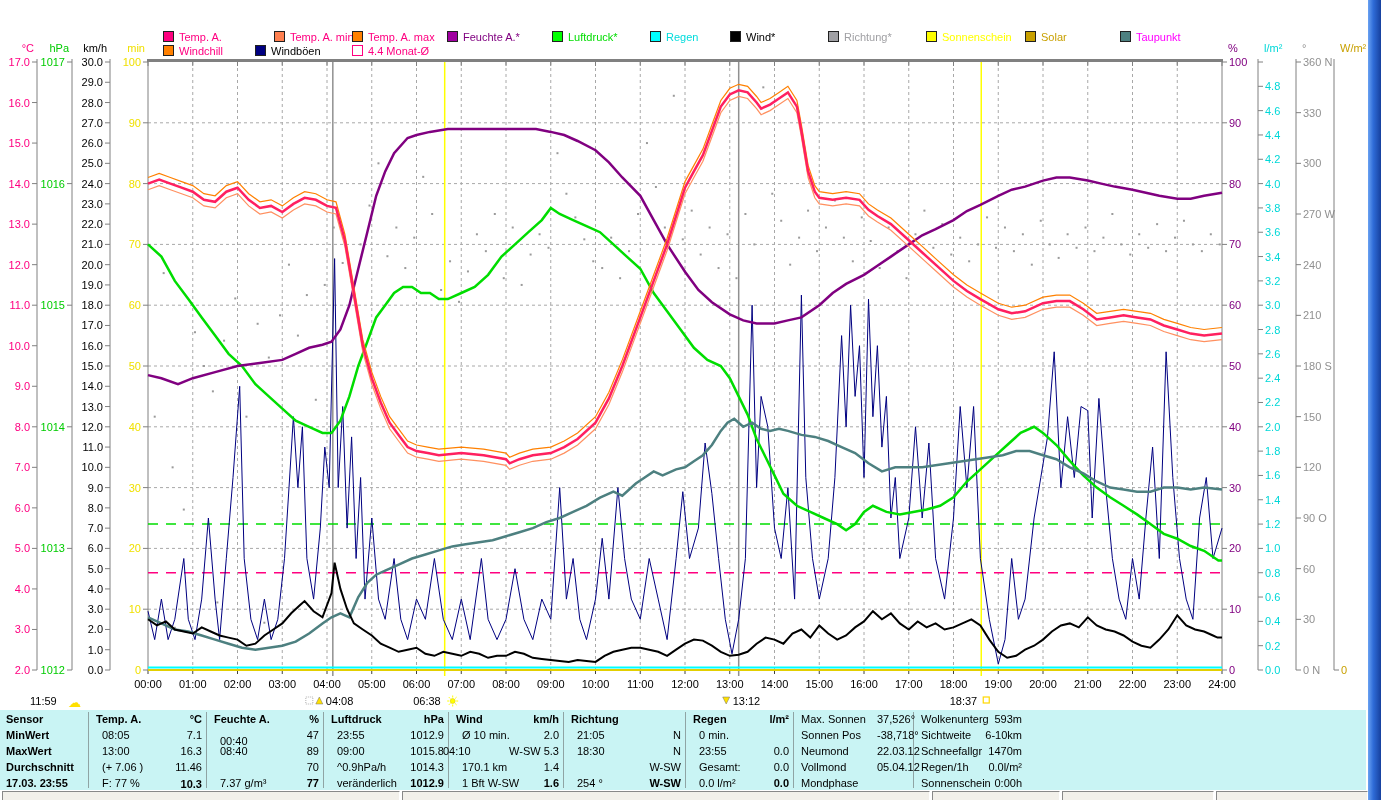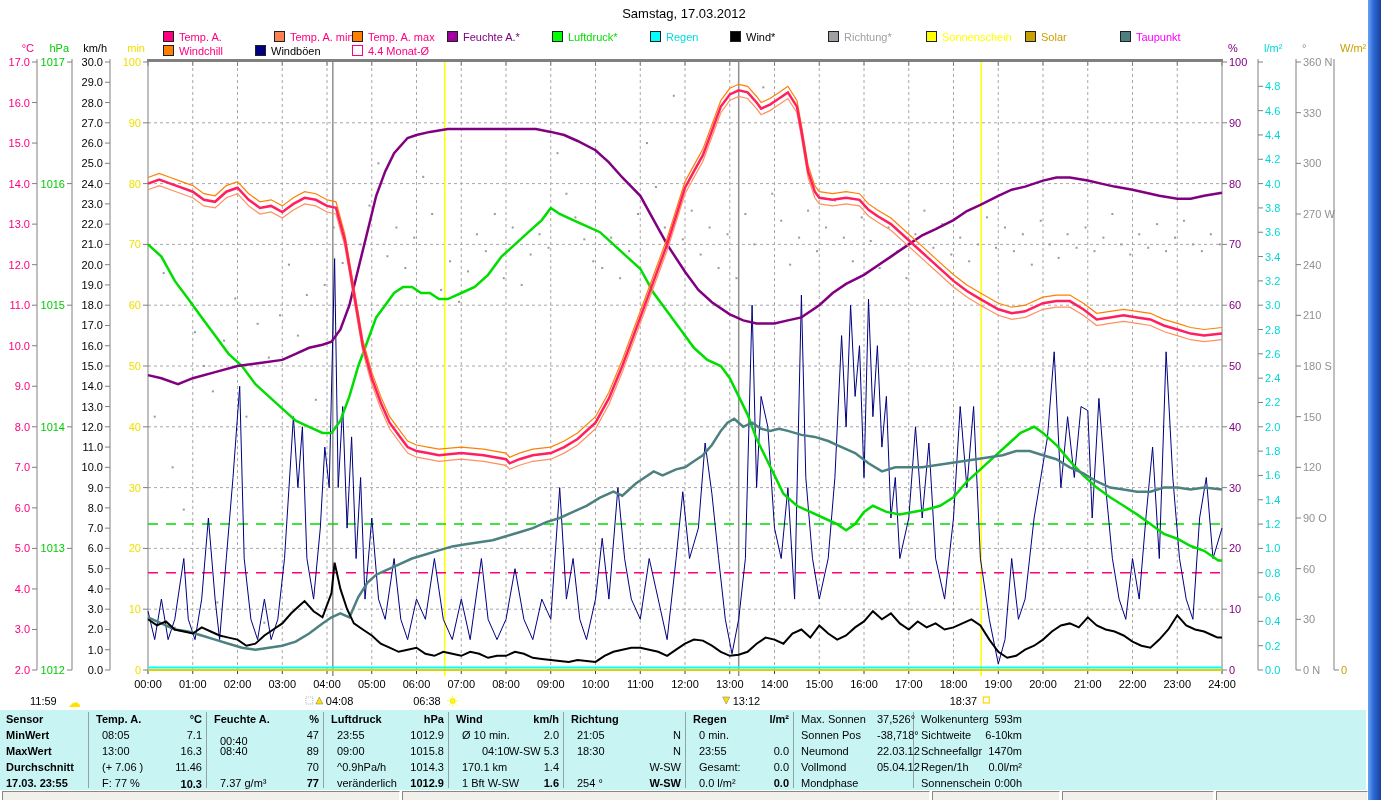--- a/index.html
+++ b/index.html
@@ -17,21 +17,20 @@
   .seg{position:absolute;top:1px;height:14px;background:#f2f0ea;
        border:1px solid #888;border-bottom-color:#fff;border-right-color:#fff;}
   .win-border{position:absolute;right:0;top:0;width:13px;height:800px;
        background:linear-gradient(to right,#6aa2f2 0%,#2f6cd8 40%,#16409e 100%);}
   svg text{font-family:"Liberation Sans",sans-serif;}
 </style>
 </head>
 <body>
 
 <div class="app">
-  <div class="title">Samstag, 17.03.2012</div>
   <div id="legend">
       <div class="legend-item" style="left: 163px; top: 31px;"><span class="swatch" style="background: rgb(255, 0, 128);"></span><span style="color: rgb(255, 0, 128);">Temp. A.</span></div>
       <div class="legend-item" style="left: 255px; top: 31px; margin-left: 19px;"><span class="swatch" style="background: rgb(255, 128, 80);"></span><span style="color: rgb(255, 0, 128);">Temp. A. min</span></div>
       <div class="legend-item" style="left: 352px; top: 31px;"><span class="swatch" style="background: rgb(255, 128, 0);"></span><span style="color: rgb(255, 0, 128);">Temp. A. max</span></div>
       <div class="legend-item" style="left: 447px; top: 31px;"><span class="swatch" style="background: rgb(160, 0, 160);"></span><span style="color: rgb(128, 0, 128);">Feuchte A.*</span></div>
       <div class="legend-item" style="left: 552px; top: 31px;"><span class="swatch" style="background: rgb(0, 255, 0);"></span><span style="color: rgb(0, 221, 0);">Luftdruck*</span></div>
       <div class="legend-item" style="left: 650px; top: 31px;"><span class="swatch" style="background: rgb(0, 255, 255);"></span><span style="color: rgb(0, 220, 220);">Regen</span></div>
       <div class="legend-item" style="left: 730px; top: 31px;"><span class="swatch" style="background: rgb(0, 0, 0);"></span><span style="color: rgb(0, 0, 0);">Wind*</span></div>
       <div class="legend-item" style="left: 828px; top: 31px;"><span class="swatch" style="background: rgb(160, 160, 164);"></span><span style="color: rgb(160, 160, 164);">Richtung*</span></div>
       <div class="legend-item" style="left: 926px; top: 31px;"><span class="swatch" style="background: rgb(255, 255, 0);"></span><span style="color: rgb(255, 255, 0);">Sonnenschein</span></div>
@@ -659,21 +658,21 @@
       <span style="left: 337px; top: 35px;">09:00</span>
       <span style="right: 922px; top: 35px;">1015.8</span>
       <span style="left: 337px; top: 51px;">^0.9hPa/h</span>
       <span style="right: 922px; top: 51px;">1014.3</span>
       <span style="left: 337px; top: 67px;">veränderlich</span>
       <span class="b" style="right: 922px; top: 67px;">1012.9</span>
       <span class="b" style="left: 456px; top: 3px;">Wind</span>
       <span class="b" style="right: 807px; top: 3px;">km/h</span>
       <span style="left: 462px; top: 19px;">Ø 10 min.</span>
       <span style="right: 807px; top: 19px;">2.0</span>
-      <span style="left: 462px; top: 35px; padding-left: 20px;">04:10</span>
+      <span style="left: 443px; top: 35px;">04:10</span>
       <span style="right: 807px; top: 35px;">W-SW 5.3</span>
       <span style="left: 462px; top: 51px;">170.1 km</span>
       <span style="right: 807px; top: 51px;">1.4</span>
       <span style="left: 462px; top: 67px;">1 Bft W-SW</span>
       <span class="b" style="right: 807px; top: 67px;">1.6</span>
       <span class="b" style="left: 571px; top: 3px; text-align: right;">Richtung</span>
       <span style="left: 577px; top: 19px;">21:05</span>
       <span style="right: 685px; top: 19px;">N</span>
       <span style="left: 577px; top: 35px;">18:30</span>
       <span style="right: 685px; top: 35px;">N</span>

